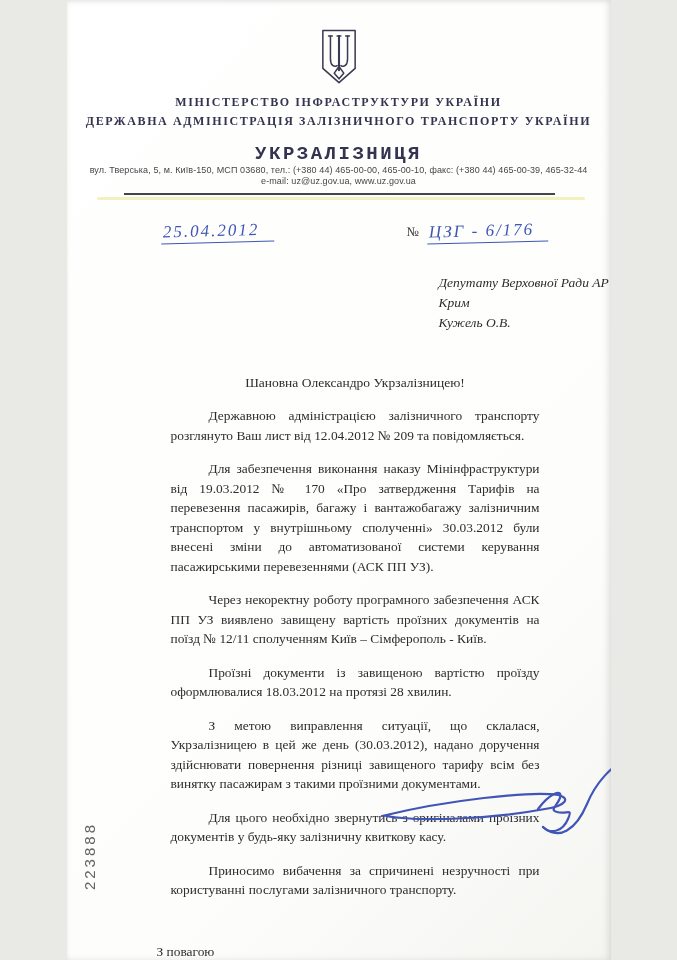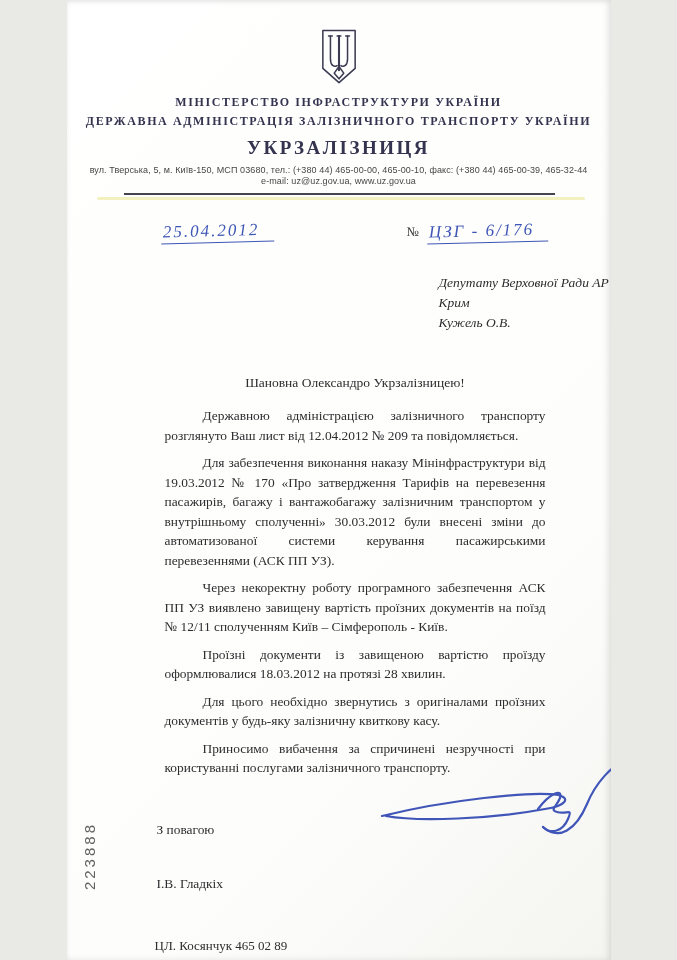--- a/index.html
+++ b/index.html
@@ -9,41 +9,41 @@
     font-family:"Liberation Serif", serif;color:#2d2d30;
     box-shadow:inset -3px 0 6px rgba(120,120,120,.18), inset 0 2px 4px rgba(150,150,150,.12);
   }
   
   .letterhead{text-align:center;padding-top:28px;}
   .emblem{display:inline-block;line-height:0;}
   .org-line1,.org-line2{
     font-weight:bold;font-size:12px;letter-spacing:1.6px;color:#343450;margin-top:5px;
   }
   .org-line2{margin-top:4px;}
-  .org-line3{font-weight:bold;font-size:19px;letter-spacing:2.5px;color:#343450;margin-top:8px;}
+  .org-line3{font-weight:bold;font-size:19px;letter-spacing:2.5px;color:#343450;margin-top:14px;font-family:Liberation Mono, monospace;}
   .addr,.contacts{
-    font-family:"Liberation Sans", sans-serif;font-size:9px;color:#464646;margin-top:6px;letter-spacing:.1px;
+    font-family:"Liberation Sans", sans-serif;font-size:9px;color:#464646;letter-spacing:.1px;
   }
   .contacts{margin-top:1px;}
   .rule{height:2px;background:#45454f;margin:7px 56px 0 57px;}
   .rule-highlight{height:3px;background:rgba(238,233,160,.65);margin:2px 26px 0 30px;border-radius:2px;}
   
   .ref-row{display:flex;justify-content:space-between;align-items:flex-end;margin:21px 62px 0 94px;}
   .handwriting{
     font-style:italic;color:#3e56b5;font-size:17px;letter-spacing:2px;
     transform:rotate(-1.5deg);display:inline-block;
   }
   .hw-underline{border-bottom:1.5px solid #3e56b5;padding:0 14px 1px 2px;}
   .no-label{font-size:13px;color:#333;font-style:normal;margin-right:4px;}
   
   .recipient{margin:30px 0 0 372px;font-size:13.5px;line-height:20px;font-style:italic;}
   
   .salutation{margin:42px 57px 0 90px;text-align:center;font-size:13.5px;}
   .body-text{margin:15px 57px 0 90px;font-size:13.4px;line-height:19.5px;text-align:justify;}
-  .body-text p{margin:8px;text-indent:38px;}
+  .body-text p{margin:14px;text-indent:38px;}
   
   .regards{margin:44px 0 0 90px;font-size:13.4px;}
   .sig-row{margin:38px 57px 0 90px;display:flex;justify-content:space-between;align-items:flex-end;font-size:13.4px;}
   .signature-svg{position:absolute;left:305px;top:748px;pointer-events:none;}
   
   .executor{margin:46px 0 0 88px;font-size:13px;}
   .vertical-num{
     position:absolute;left:14px;top:822px;
     writing-mode:vertical-rl;transform:rotate(180deg);
     font-family:"Liberation Sans", sans-serif;font-size:15px;letter-spacing:3px;color:#636363;
@@ -87,20 +87,21 @@
     <div>Кужель О.В.</div>
   </div>
 
   <div class="salutation">Шановна Олександро Укрзалізницею!</div>
 
   <div class="body-text">
     <p>Державною адміністрацією залізничного транспорту розглянуто Ваш лист від 12.04.2012 № 209 та повідомляється.</p>
     <p>Для забезпечення виконання наказу Мінінфраструктури від 19.03.2012 № 170 «Про затвердження Тарифів на перевезення пасажирів, багажу і вантажобагажу залізничним транспортом у внутрішньому сполученні» 30.03.2012 були внесені зміни до автоматизованої системи керування пасажирськими перевезеннями (АСК ПП УЗ).</p>
     <p>Через некоректну роботу програмного забезпечення АСК ПП УЗ виявлено завищену вартість проїзних документів на поїзд № 12/11 сполученням Київ – Сімферополь - Київ.</p>
     <p>Проїзні документи із завищеною вартістю проїзду оформлювалися 18.03.2012 на протязі 28 хвилин.</p>
+    <p>З метою виправлення ситуації, що склалася, Укрзалізницею в цей же день (30.03.2012), надано доручення здійснювати повернення різниці завищеного тарифу всім без винятку пасажирам з такими проїзними документами.</p>
     <p>Для цього необхідно звернутись з оригіналами проїзних документів у будь-яку залізничну квиткову касу.</p>
     <p>Приносимо вибачення за спричинені незручності при користуванні послугами залізничного транспорту.</p>
   </div>
 
   <div class="regards">З повагою</div>
 
   <div class="sig-row">
     <span>І.В. Гладкіх</span>
   </div>
 

